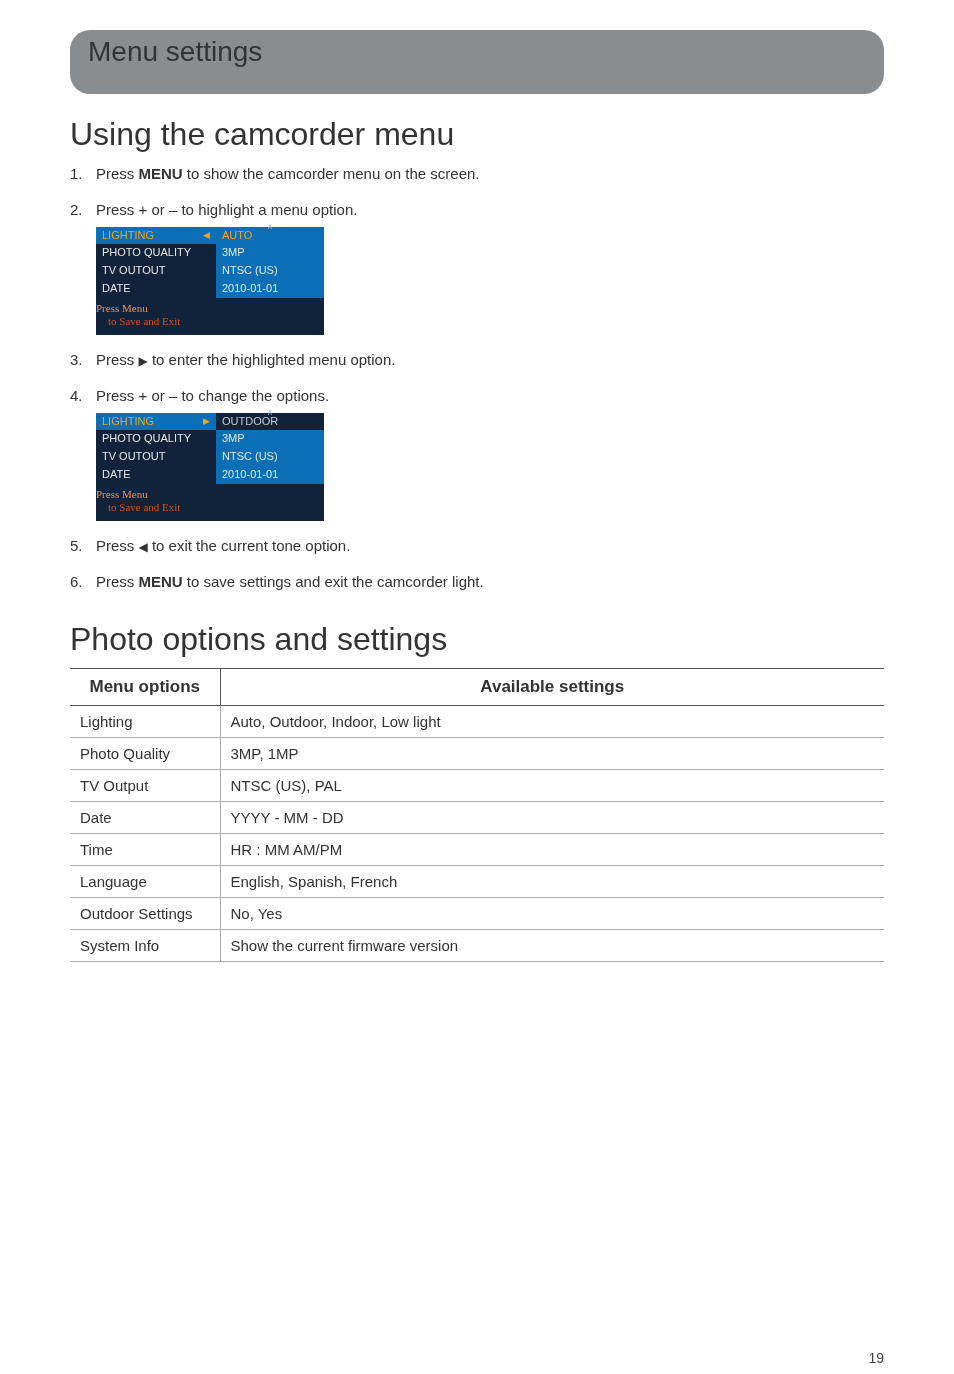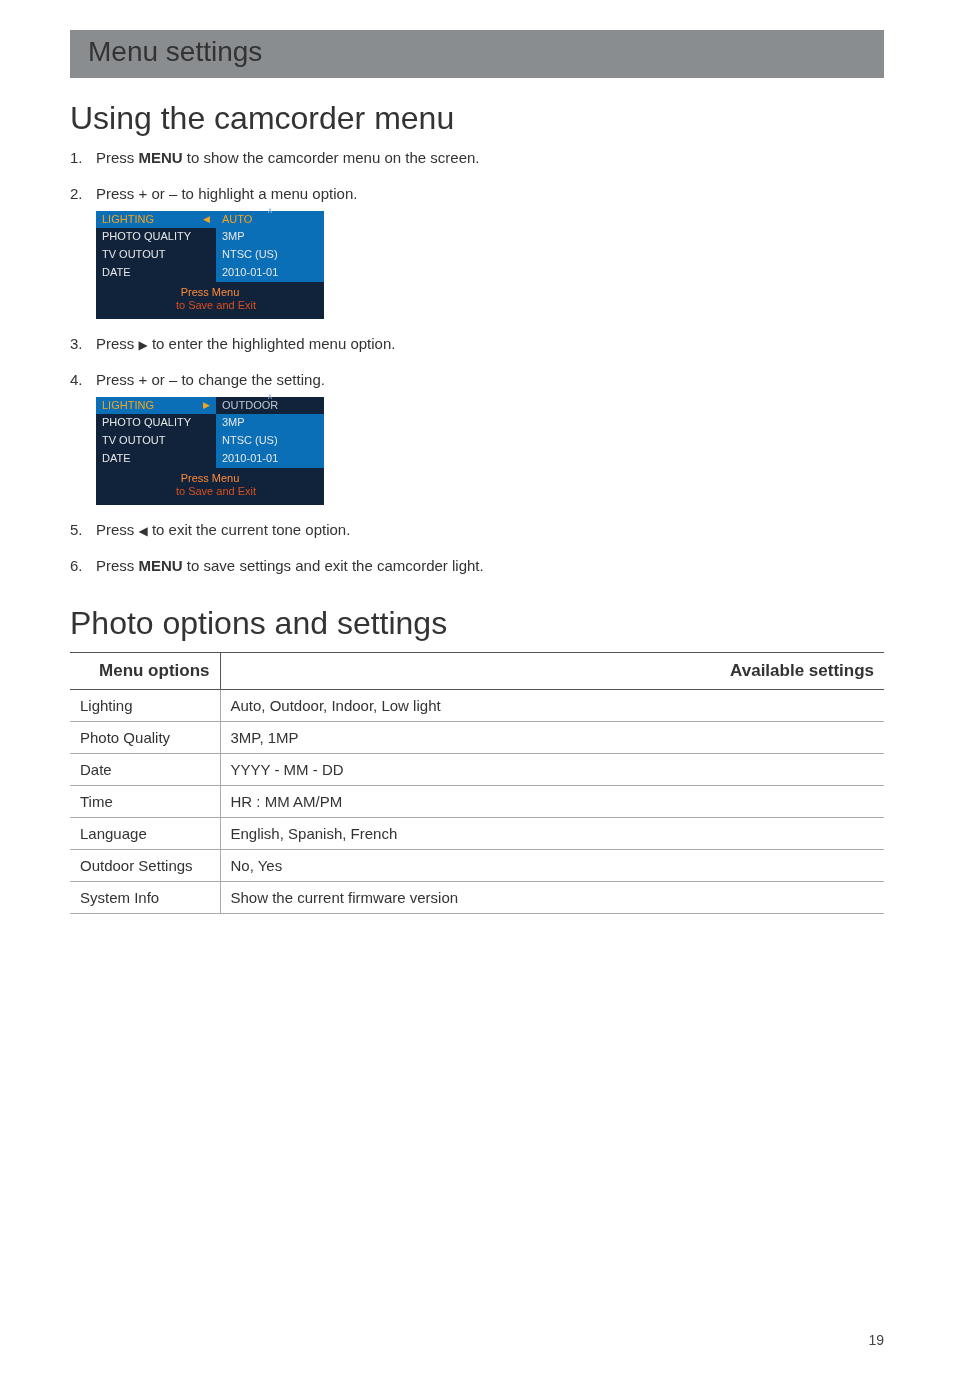--- a/index.html
+++ b/index.html
@@ -7,22 +7,22 @@
     font-family: "Myriad Pro", "Segoe UI", -apple-system, Helvetica, Arial, sans-serif;
     background: #fff;
     color: #333;
     width: 954px;
     height: 1374px;
     position: relative;
     padding: 30px 70px 30px 70px;
   }
   .banner {
     background: #8a8d90;
-    border-radius: 0;
-    padding: 6px 18px 10px 18px;
+    border-radius: 20px;
+    padding: 6px 18px 26px 18px;
     margin-bottom: 22px;
   }
   .banner h1 {
     font-size: 28px;
     font-weight: 400;
     color: #333;
   }
   h2.section {
     font-size: 32px;
     font-weight: 400;
@@ -99,39 +99,39 @@
   .caret {
     position: absolute;
     top: -5px;
     left: 50%;
     transform: translateX(-50%);
     font-size: 8px;
     color: #9fbcd6;
   }
   .menu-footer {
     background: #11233a;
-    text-align: center;
     color: #ff8a3a;
     padding: 4px 0 6px 0;
+    font-family: Liberation Serif, serif;
   }
   .menu-footer .l2 {
     color: #d94e1f;
     padding-left: 12px;
   }
   .arrow-ind {
     font-size: 9px;
   }
   table.settings {
     width: 100%;
     border-collapse: collapse;
     margin-top: 10px;
     font-size: 15px;
   }
   table.settings th {
-    text-align: right;
+    text-align: center;
     font-weight: 700;
     padding: 8px 10px;
     border-bottom: 1px solid #555;
     font-size: 17px;
   }
   table.settings th:first-child {
     border-right: 1px solid #555;
     width: 150px;
   }
   table.settings td {
@@ -139,21 +139,21 @@
     border-bottom: 1px solid #aaa;
   }
   table.settings td:first-child {
     border-right: 1px solid #aaa;
   }
   table.settings tr:first-child th {
     border-top: 1px solid #555;
   }
   .page-num {
     position: absolute;
-    bottom: 26px;
+    bottom: 8px;
     right: 70px;
     font-size: 14px;
     color: #444;
   }
 </style>
 </head>
 <body>
 
 <div class="banner">
   <h1>Menu settings</h1>
@@ -205,21 +205,21 @@
         </div>
       </div>
     </div>
   </li>
 
   <li>
     <span>Press </span><span class="triangle-right">▶</span><span> to enter the highlighted menu option.</span>
   </li>
 
   <li>
-    <span>Press + or – to change the setting.</span>
+    <span>Press + or – to change the options.</span>
     <div class="menu-shot">
       <div class="menu-shot-body">
         <div class="menu-row">
           <div class="menu-left hl">
             <span>LIGHTING</span>
             <span class="arrow-ind">▶</span>
           </div>
           <div class="menu-right hl dark">
             <span class="caret">∧</span>
             <span>OUTDOOR</span>
@@ -271,20 +271,24 @@
   </tr>
   <tr>
         <td>Lighting</td>
         <td>Auto, Outdoor, Indoor, Low light</td>
       </tr>
   <tr>
         <td>Photo Quality</td>
         <td>3MP, 1MP</td>
       </tr>
   <tr>
+        <td>TV Output</td>
+        <td>NTSC (US), PAL</td>
+      </tr>
+  <tr>
         <td>Date</td>
         <td>YYYY - MM - DD</td>
       </tr>
   <tr>
         <td>Time</td>
         <td>HR : MM AM/PM</td>
       </tr>
   <tr>
         <td>Language</td>
         <td>English, Spanish, French</td>

